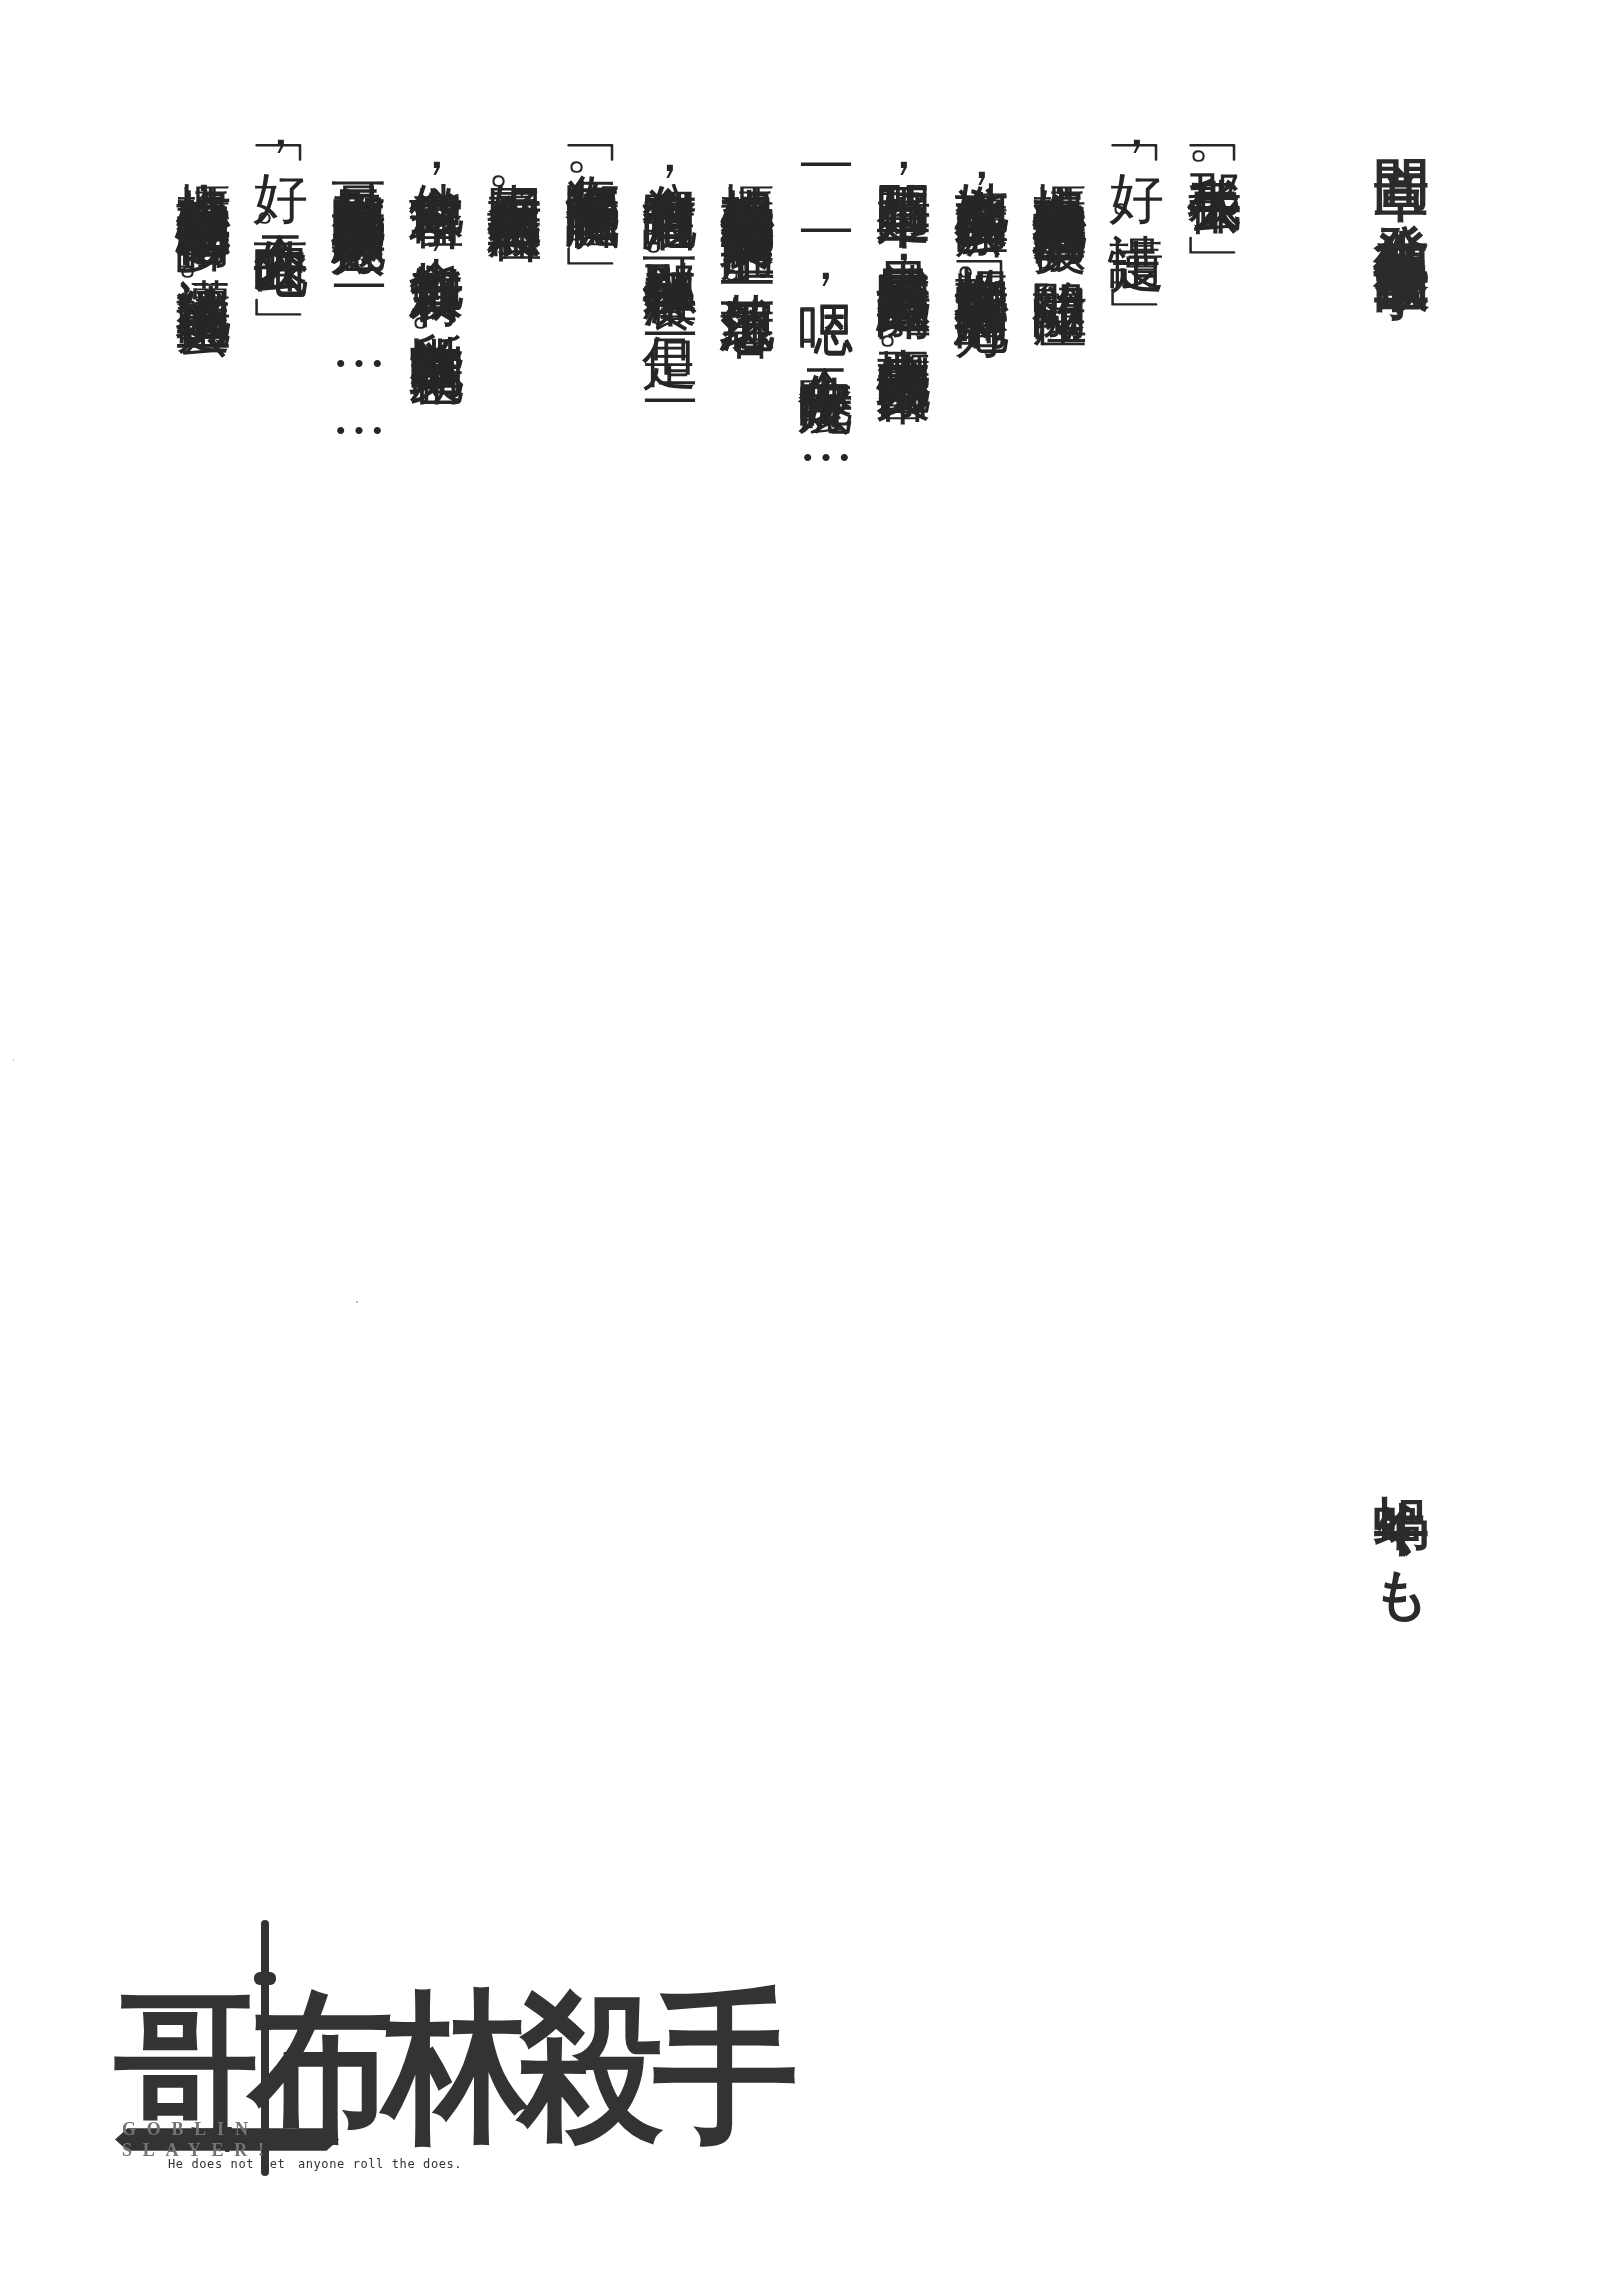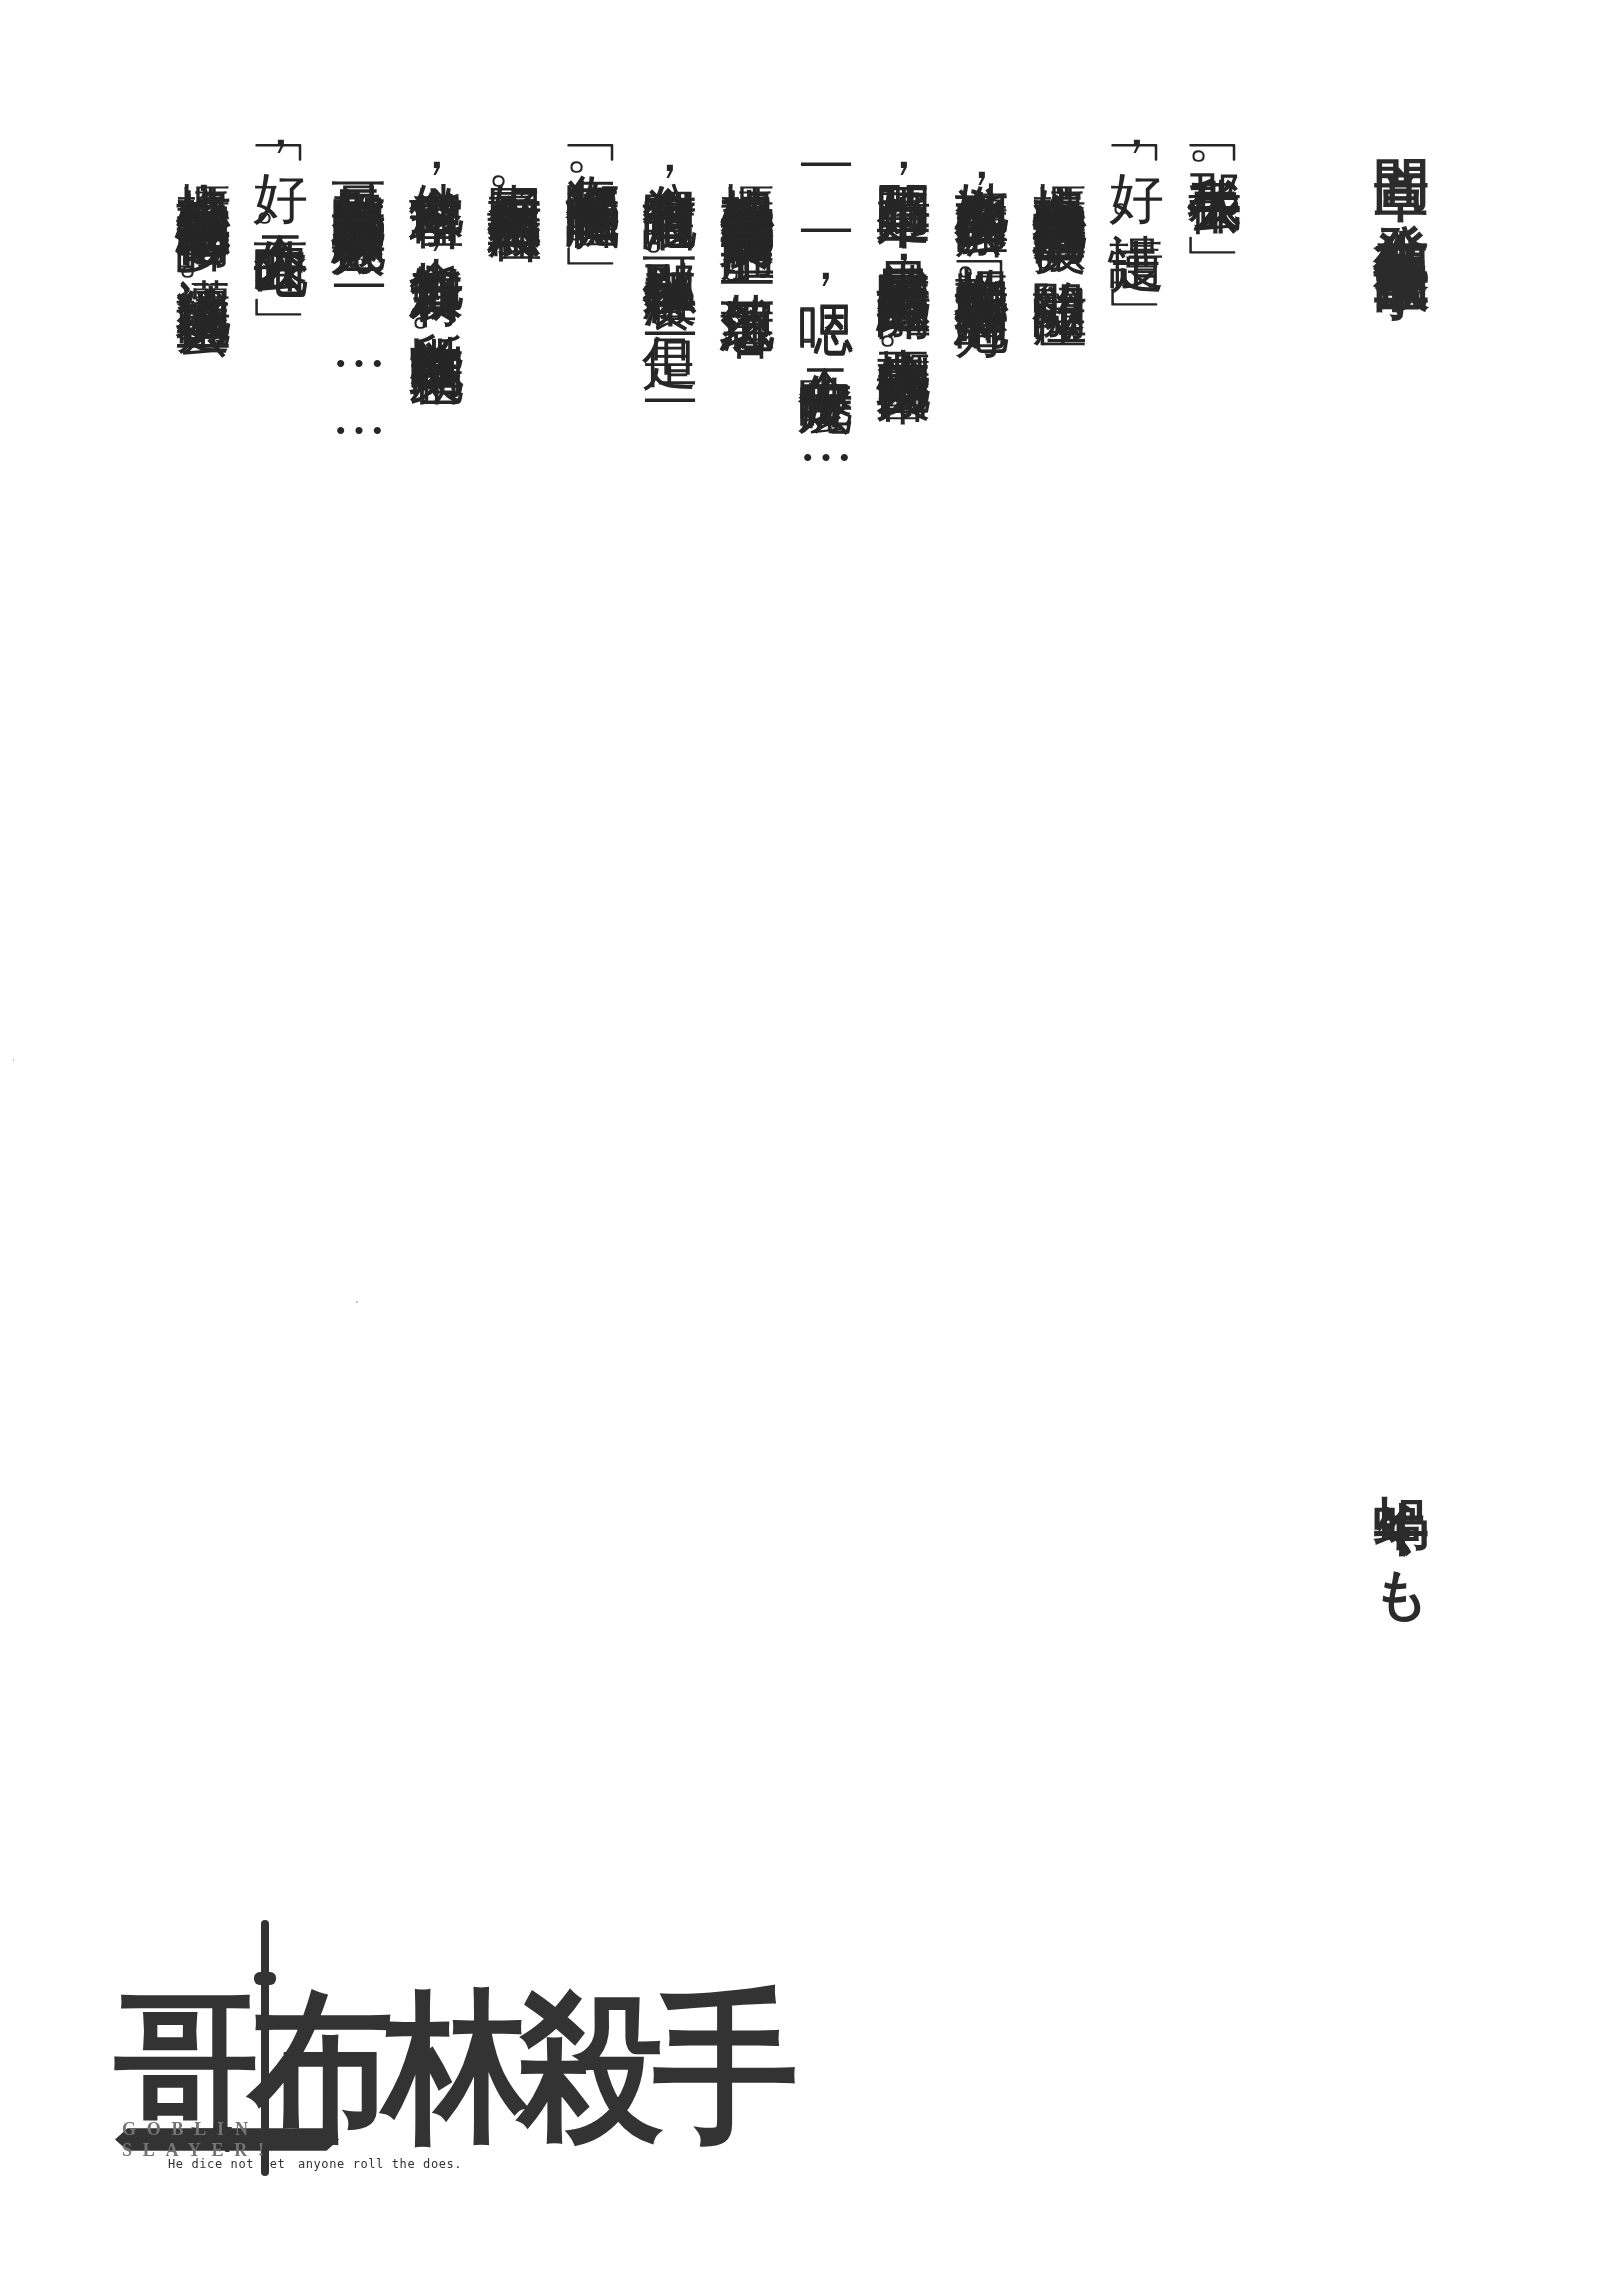--- a/index.html
+++ b/index.html
@@ -170,17 +170,17 @@
     <div class="logo-sword"></div>
     <div class="logo-sword-guard"></div>
     <div class="logo-kanji">哥布林殺手</div>
     <div class="logo-banner">
       <svg width="224" height="25" viewBox="0 0 395 44">
         <polygon points="0,22 22,2 373,2 395,22 373,42 22,42" fill="#333333"></polygon>
         <polygon points="190,0 198,-12 206,0 200,60 196,60" fill="#333333"></polygon>
       </svg>
       <div class="logo-banner-text">GOBLIN SLAYER!</div>
     </div>
-    <div class="logo-tagline"><span>He dice not let</span><span class="sep"></span><span>anyone roll the does.</span></div>
+    <div class="logo-tagline"><span>He does not let</span><span class="sep"></span><span>anyone roll the does.</span></div>
   </div>
 
 </div>
 
 
 </body></html>

